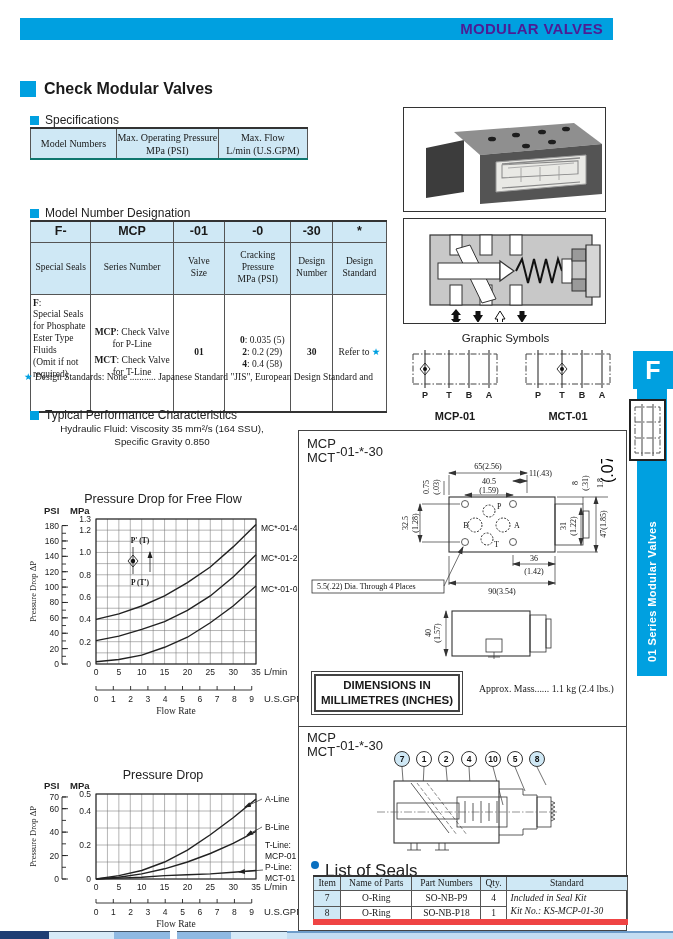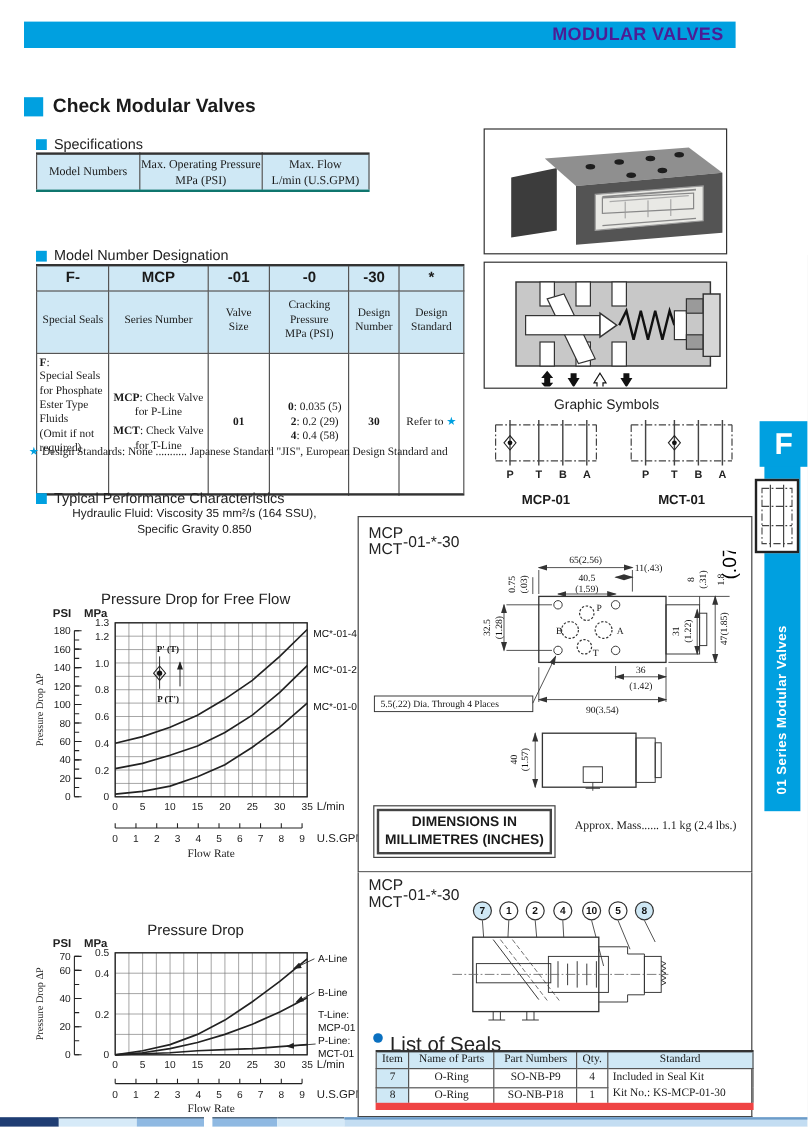--- a/index.html
+++ b/index.html
@@ -99,21 +99,21 @@
 
   
   .los-head{display:flex;align-items:flex-start;gap:6px;font-size:17px;color:#222;}
   .los-head .dotb{width:8px;height:8px;border-radius:50%;background:#0a70c0;}
   .seals-table table{width:315px;border-top:2px solid #333;border-bottom:6px solid #ef4444;}
   .seals-table th,.seals-table td{border:1px solid #555;font-family:"Liberation Serif",serif;
      font-size:9.5px;text-align:center;}
   .seals-table th{background:var(--hdrbg);height:14px;font-weight:normal;}
   .seals-table td{height:16px;}
   .seals-table td.item{background:var(--hdrbg);}
-  .seals-table td.remarks{text-align:left;padding-left:4px;line-height:1.3;}
+  .seals-table td.remarks{text-align:left;padding-left:4px;line-height:1.3;font-style:italic;}
 
   
   .side-strip{left:637px;top:388px;width:30px;height:288px;background:var(--accent);
      display:flex;align-items:center;justify-content:flex-end;flex-direction:column;padding-bottom:14px;}
   .side-strip .vtext{writing-mode:vertical-rl;transform:rotate(180deg);color:#fff;font-weight:bold;
      font-size:11px;letter-spacing:.4px;}
   .f-tab{left:633px;top:351px;width:40px;height:38px;background:var(--accent);color:#fff;
      font-weight:bold;font-size:25px;display:flex;align-items:center;justify-content:center;}
   .sym-box{left:629px;top:399px;width:37px;height:62px;background:#fff;border:2px solid #222;}
 

